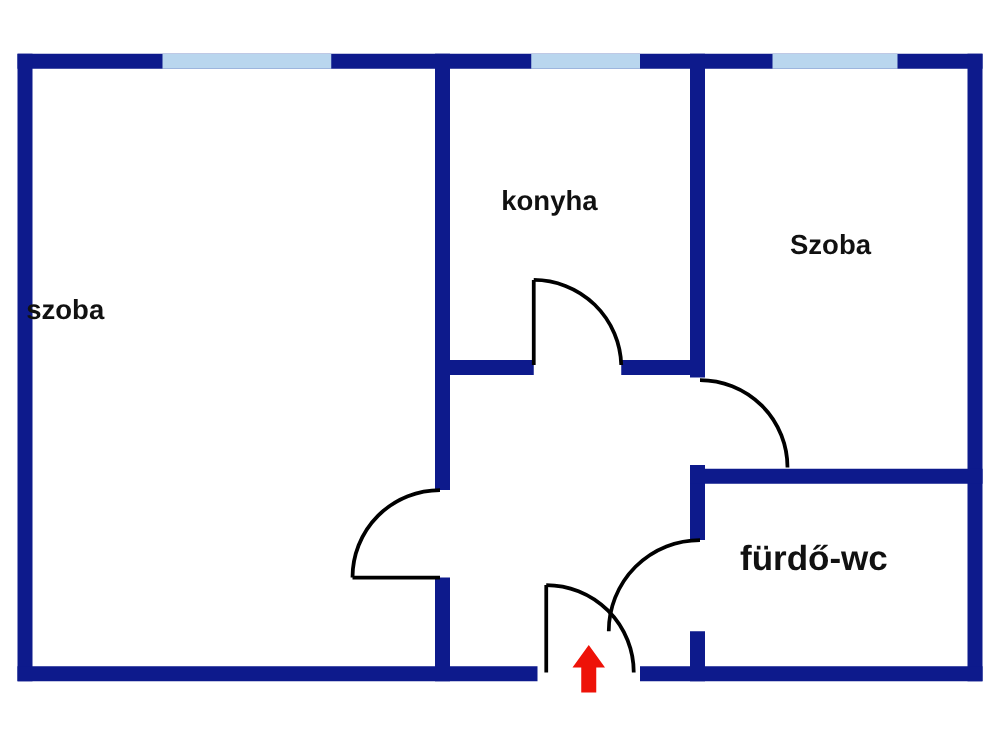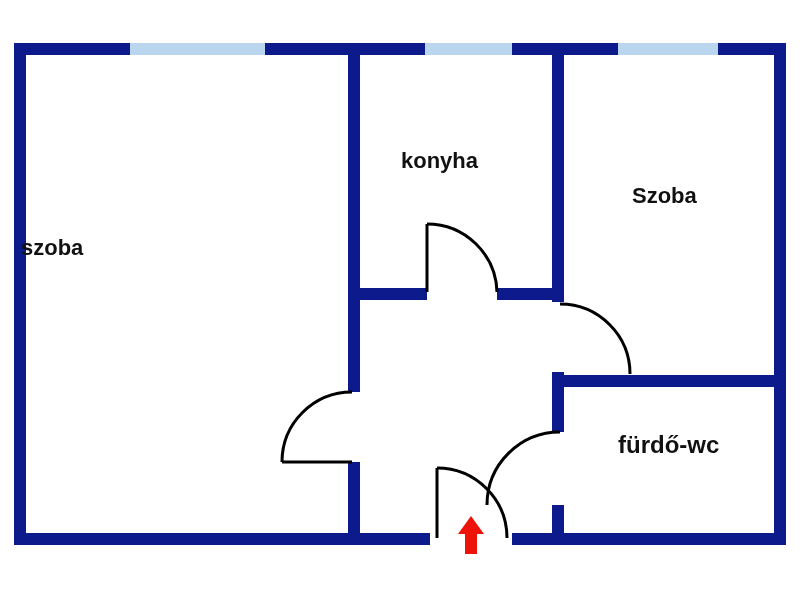--- a/index.html
+++ b/index.html
@@ -63,15 +63,15 @@
     <path d="M 352 392 A 70 70 0 0 0 282 462"></path>
     <path d="M 560 432 A 73 73 0 0 0 487 505"></path>
     <path d="M 437 468 L 437 538"></path>
     <path d="M 437 468 A 70 70 0 0 1 507 538"></path>
     <polygon points="471,516 484,534 477,534 477,554 465,554 465,534 458,534"></polygon>
   </svg>
 
   <div class="room-label" style="left:21px;top:235px;">szoba</div>
   <div class="room-label" style="left:401px;top:148px;">konyha</div>
   <div class="room-label" style="left:632px;top:183px;">Szoba</div>
-  <div class="room-label" style="left:618px;top:431px;font-size:24px;">fürdő-wc</div>
+  <div class="room-label" style="left:592px;top:431px;font-size:28px;">fürdő-wc</div>
 
 </div>
 
 </body></html>

